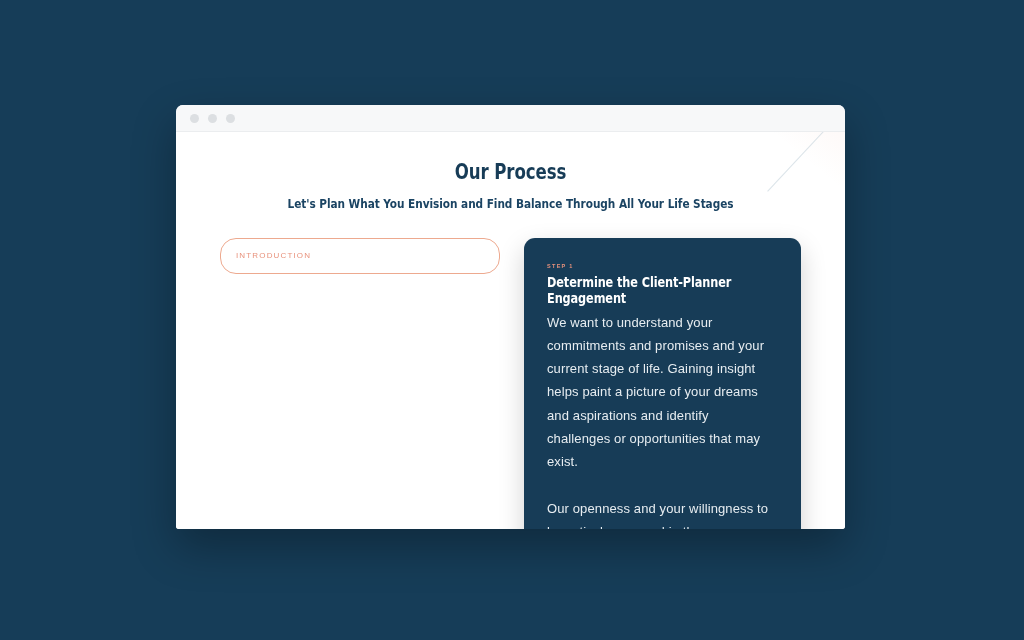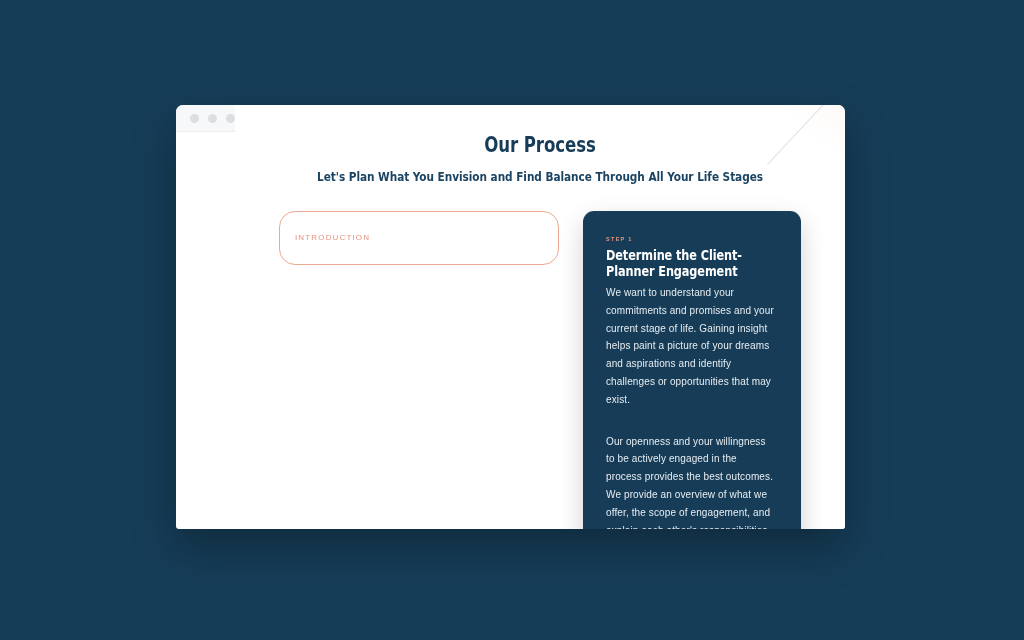--- a/index.html
+++ b/index.html
@@ -21,21 +21,21 @@
     position: absolute;
     left: 176px;
     top: 105px;
     width: 669px;
     height: 424px;
     border-radius: 7px 7px 3px 3px;
     background: #ffffff;
     box-shadow: 0 18px 44px rgba(0,0,0,0.30);
     overflow: hidden;
     display: flex;
-    flex-direction: row;
+    flex-direction: column;
   }
 
   .chrome-bar {
     height: 27px;
     flex: 0 0 27px;
     background: #f7f8f9;
     border-bottom: 1px solid #ebedef;
     display: flex;
     align-items: center;
     padding-left: 14px;
@@ -117,21 +117,21 @@
     flex: 0 0 280px;
     display: flex;
     flex-direction: column;
     gap: 8px;
   }
 
   .acc-item {
     border: 1px solid #eda98f;
     border-radius: 16px;
     background: #ffffff;
-    padding: 20px 15px;
+    padding: 11px 15px;
     cursor: pointer;
   }
 
   .acc-label {
     font-size: 8px;
     line-height: 1.55;
     letter-spacing: 1.15px;
     color: #e8927c;
     text-transform: uppercase;
     font-weight: 400;
@@ -162,21 +162,21 @@
     font-size: 13.5px;
     font-weight: 700;
     color: #ffffff;
     letter-spacing: -0.1px;
     margin-bottom: 5px;
     transform: scaleX(0.93);
     transform-origin: left center;
   }
 
   .detail-para {
-    font-size: 10px;
+    font-size: 13px;
     line-height: 1.78;
     color: #e7edf1;
     letter-spacing: 0.12px;
   }
 
   .detail-para + .detail-para {
     margin-top: 24px;
   }
 </style>
 </head>

